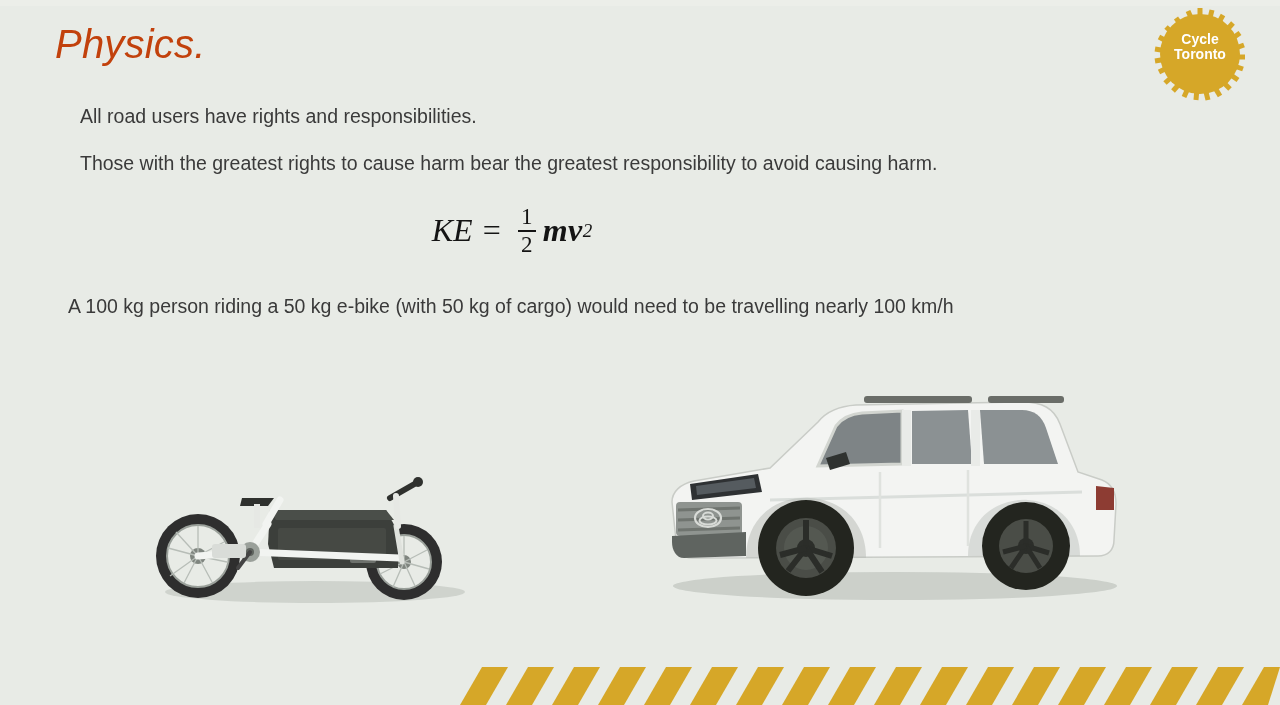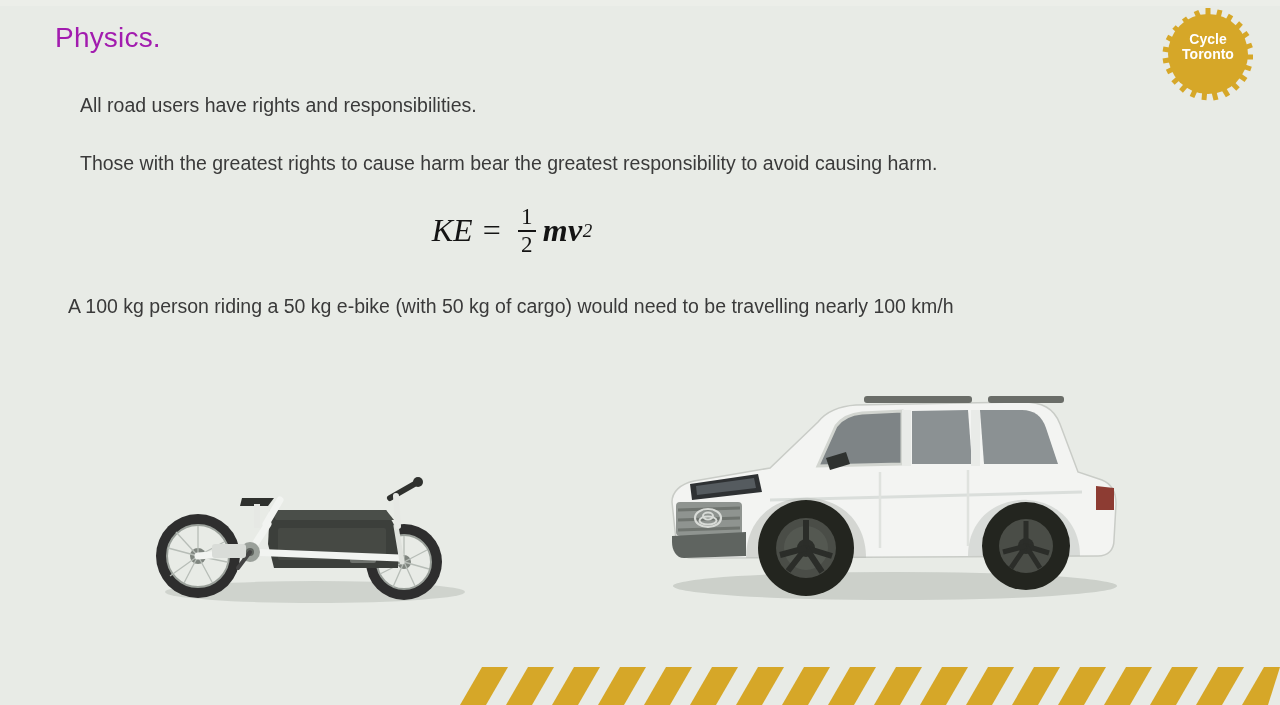--- a/index.html
+++ b/index.html
@@ -25,28 +25,29 @@
     position: absolute;
     top: 0; left: 0;
     width: 1280px;
     height: 6px;
     background: #eceee9;
   }
   .title {
     position: absolute;
     left: 55px;
     top: 22px;
-    font-size: 28px;
-    color: #a21caf;
+    font-size: 40px;
+    color: #c2410c;
     letter-spacing: 0.2px;
     font-weight: 400;
+    font-style: italic;
   }
   .logo {
     position: absolute;
-    right: 24px;
+    right: 32px;
     top: 6px;
     width: 96px;
     height: 96px;
   }
   .logo-disc {
     position: absolute;
     left: 8px; top: 8px;
     width: 80px; height: 80px;
     border-radius: 50%;
     background: #d6a728;
@@ -66,21 +67,21 @@
     left: 0; top: 0;
     width: 96px; height: 96px;
   }
   .line {
     position: absolute;
     color: #3a3a3a;
     font-size: 19.5px;
     font-weight: 400;
     white-space: nowrap;
   }
-  .l1 { left: 80px; top: 94px; text-align: right; }
+  .l1 { left: 80px; top: 105px; text-align: right; }
   .l2 { left: 80px; top: 152px; }
   .l3 { left: 68px; top: 295px; }
   .l4 { left: 68px; top: 343px; }
 
   
   .formula {
     position: absolute;
     left: 0;
     top: 205px;
     width: 1024px;

